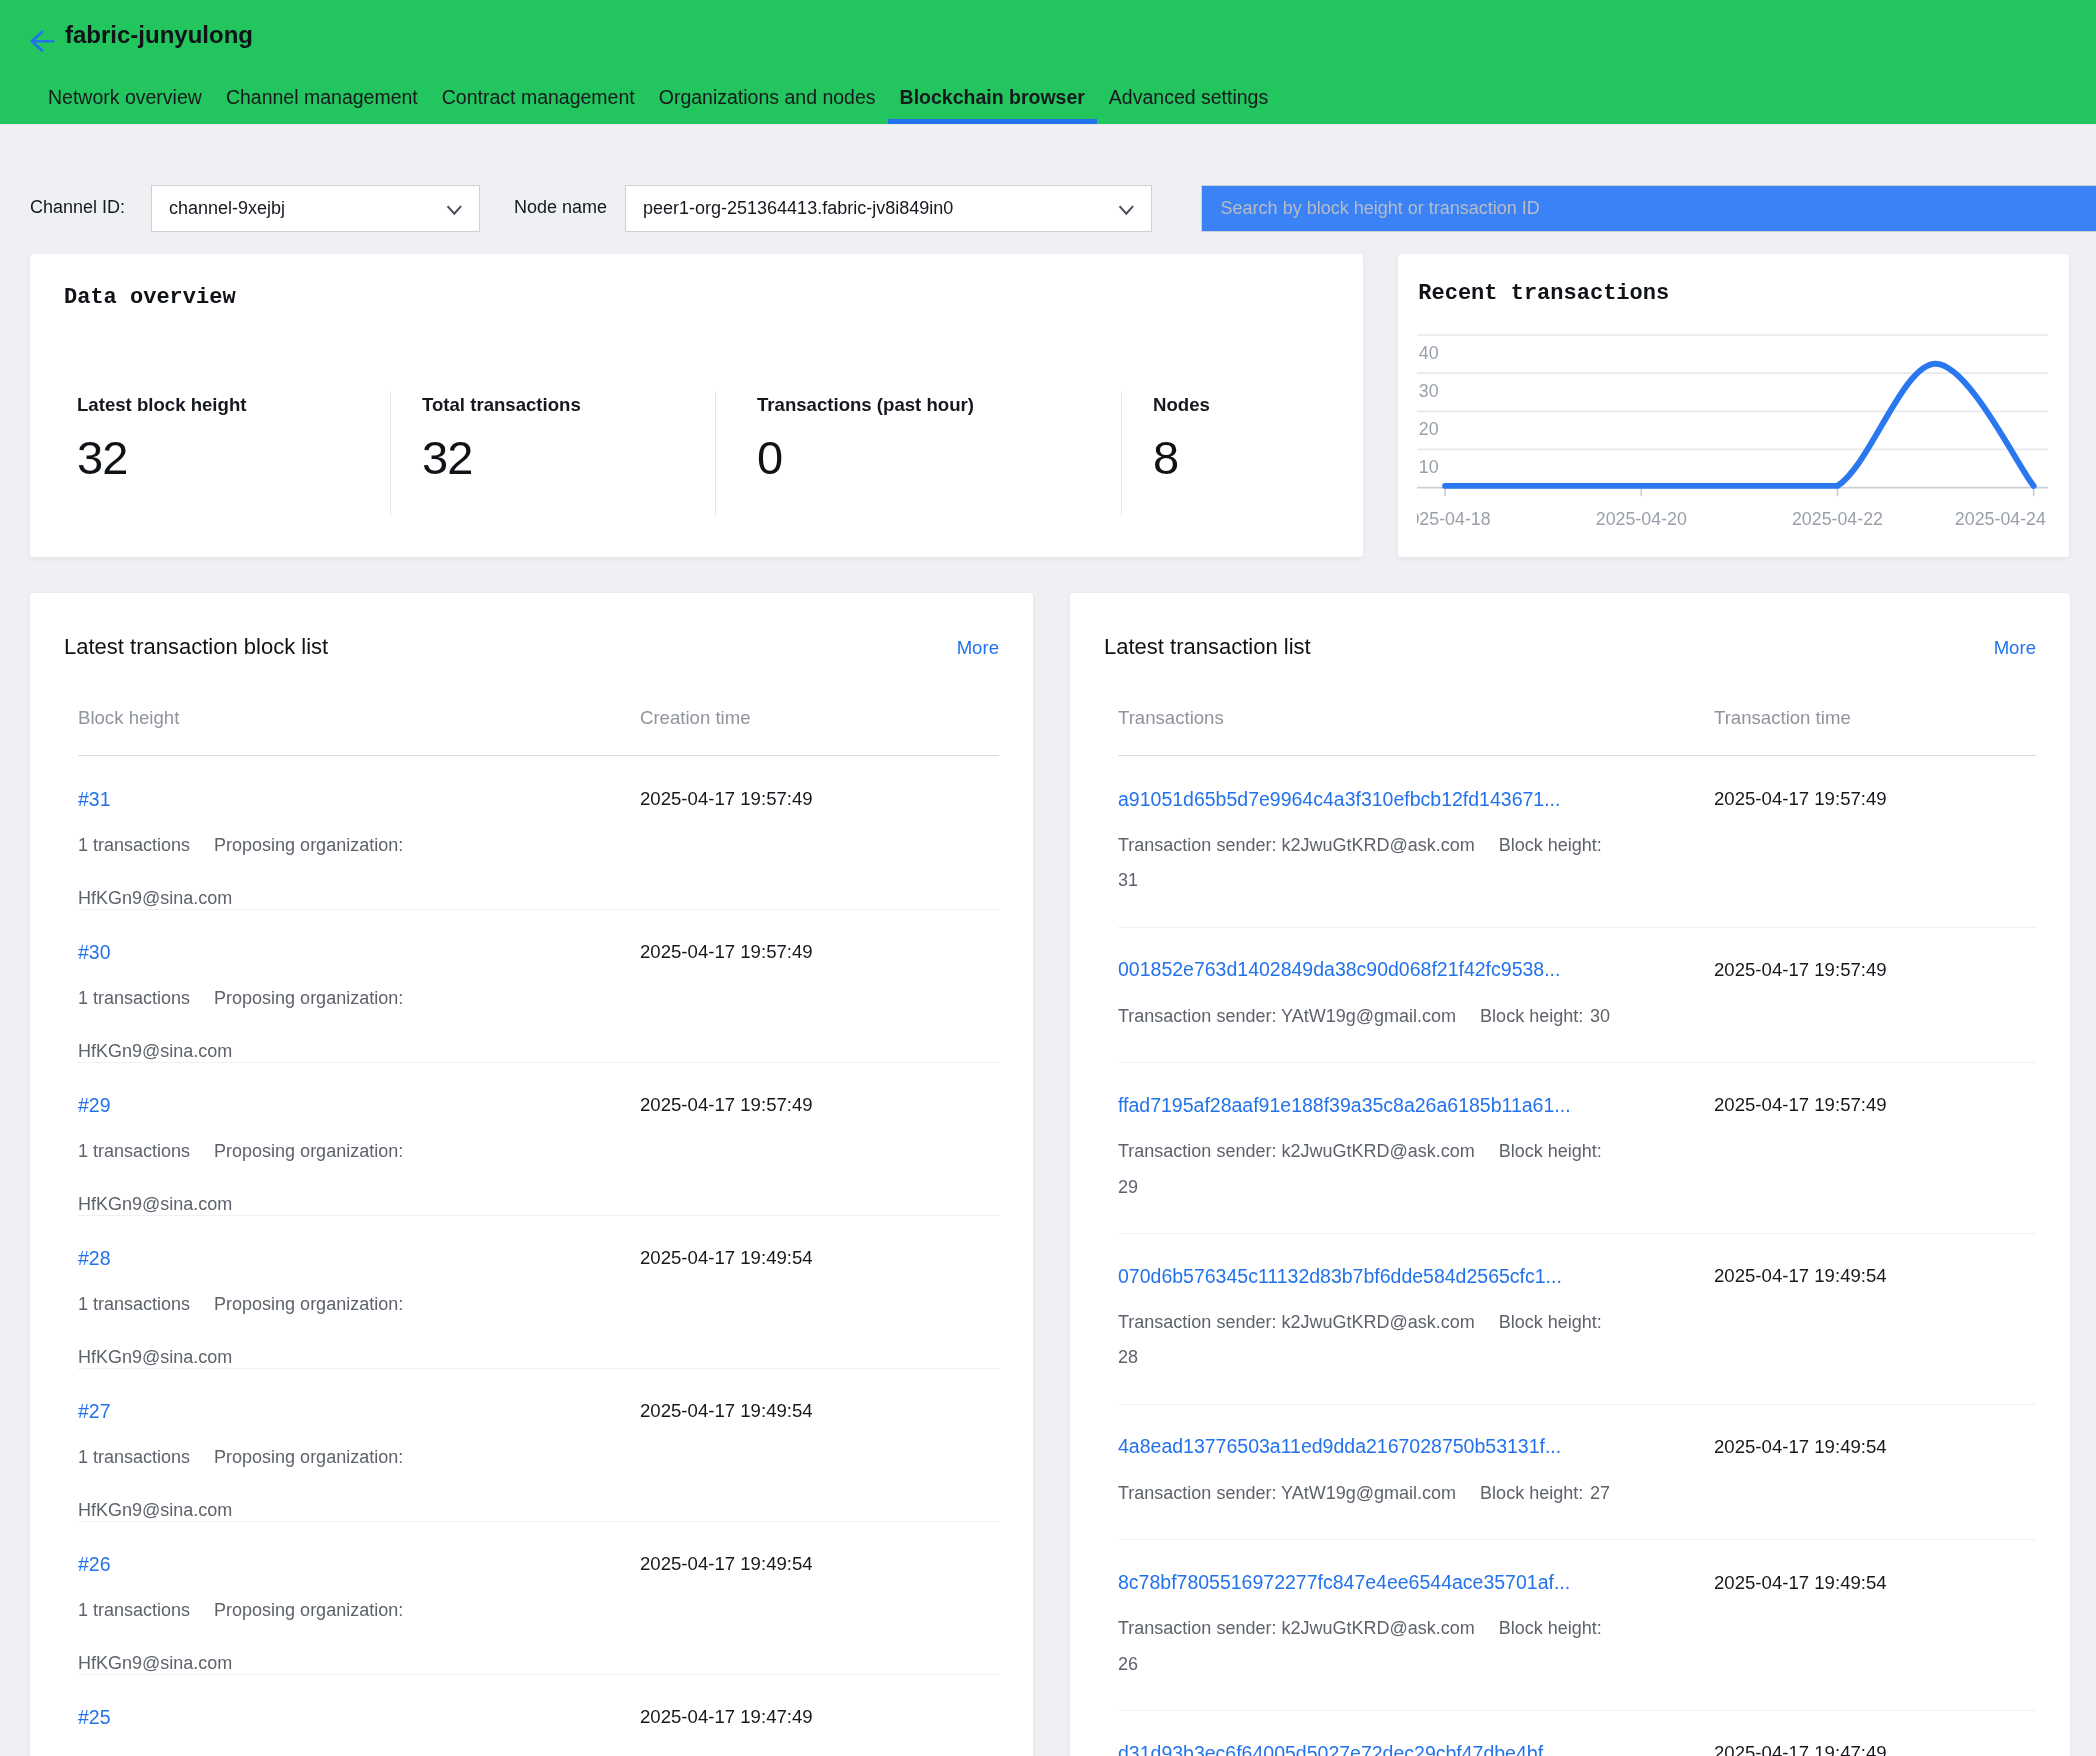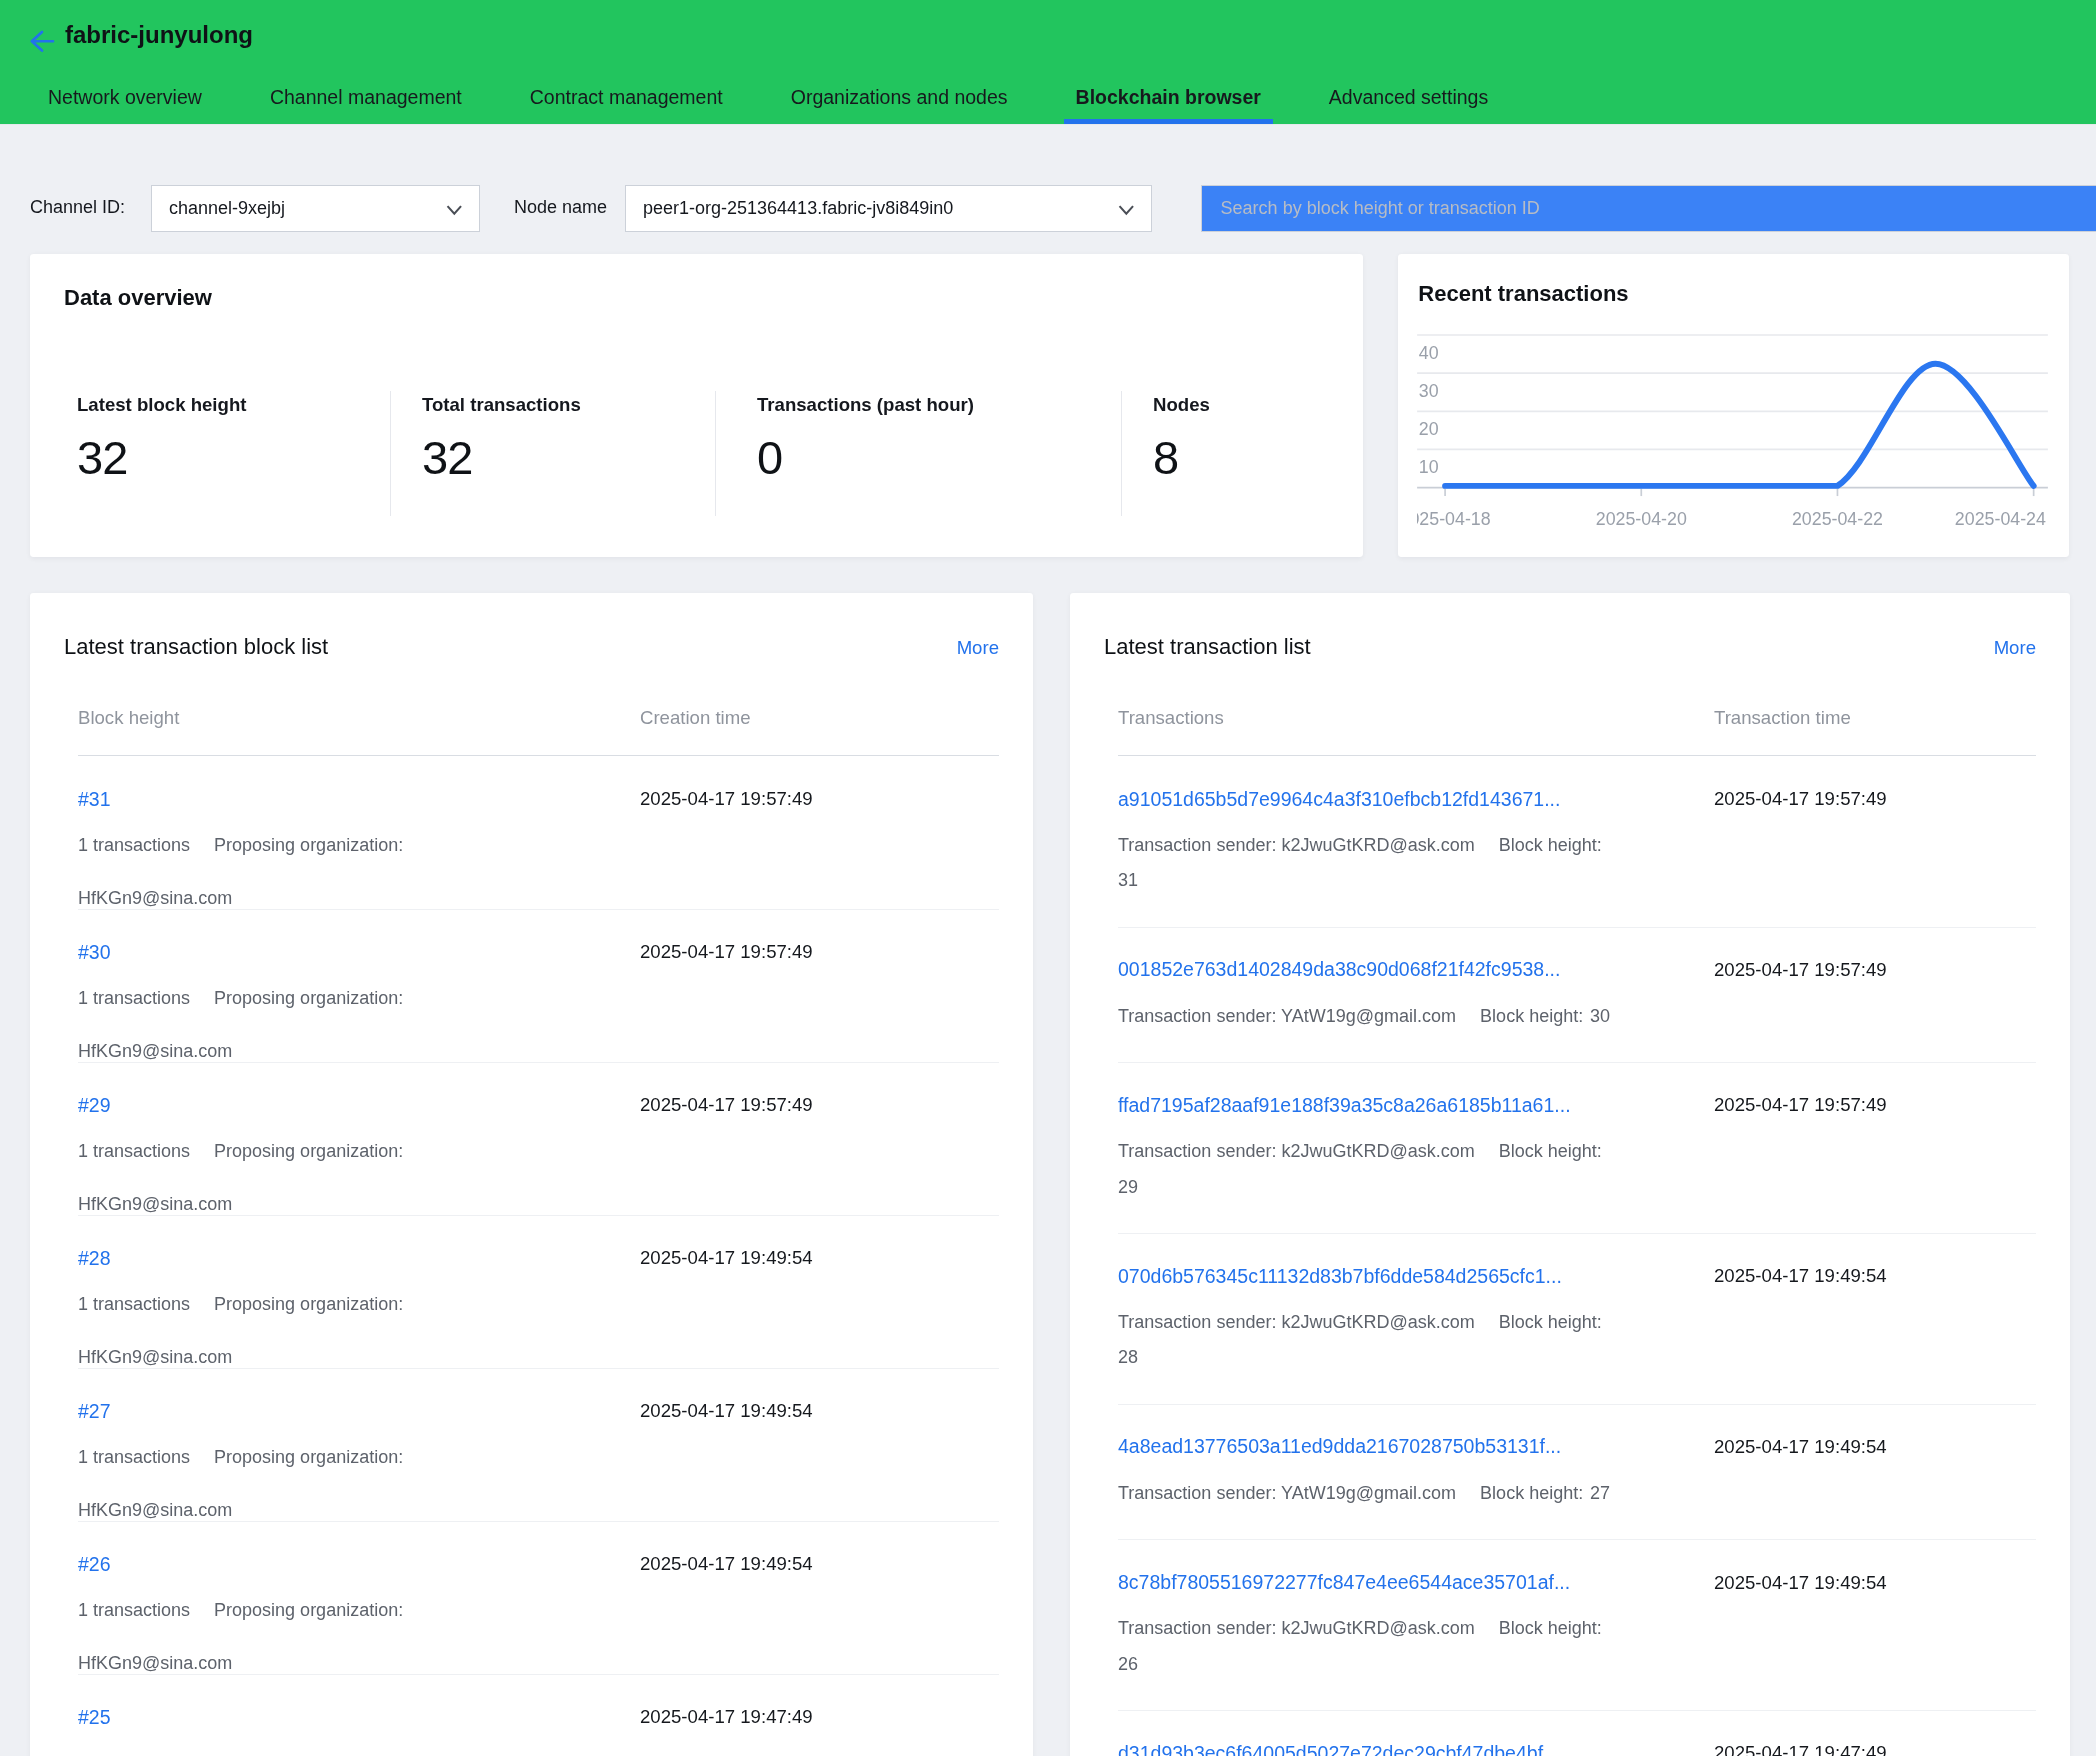--- a/index.html
+++ b/index.html
@@ -17,21 +17,21 @@
   }
   .back-btn {
     position:absolute; left:25.4px; top:25.4px; width:37px; height:34px;
     cursor:pointer; display:flex; align-items:center;
   }
   .page-title {
     position:absolute; left:65px; top:21px;
     font-size:24px; font-weight:bold; color:#0f1216;
   }
   .tabs {
-    position:absolute; left:36px; bottom:0; display:flex; gap:44px;
+    position:absolute; left:36px; bottom:0; display:flex; 
   }
   .tab {
     padding:0 12px 15.3px 12px; font-size:19.5px; color:#17191d;
     cursor:pointer; position:relative; white-space:nowrap;
   }
   .tab.active { font-weight:bold; }
   .tab.active::after {
     content:""; position:absolute; left:0; right:0; bottom:0; height:5.1px;
     background:var(--accent);
   }
@@ -62,21 +62,21 @@
   
   .card {
     position:absolute; background:#fff; border-radius:3.4px;
     box-shadow:0 1.7px 5.1px rgba(15,20,30,0.05);
   }
   #overview-card { left:30px; top:254px; width:1333px; height:303px; }
   #chart-card    { left:1398px; top:254px; width:671px; height:303px; }
   #block-card    { left:30px;  top:593px; width:1003px; height:1271px; }
   #tx-card       { left:1070px; top:593px; width:1000px; height:1271px; }
   .card-title {
-    position:absolute; font-size:22px; font-weight:bold; color:#0f1216;
+    position:absolute; font-size:22px; font-weight:bold; color:#0f1216;font-family:Liberation Mono, monospace;
   }
   
   #overview-card .card-title { left:34px; top:30.5px; }
   .stat { position:absolute; top:140px; }
   .stat-label { font-size:18.6px; font-weight:bold; color:#15181e; }
   .stat-value { font-size:47px; font-weight:400; color:#0f1216; margin-top:13.6px; letter-spacing:-0.8px; }
   .stat-divider { position:absolute; top:137px; width:0.8px; height:125px; background:#e6e8ed; }
   
   #chart-card .card-title { left:20.3px; top:27px; }
   #chart-wrap { position:absolute; left:18.6px; top:53px; }

